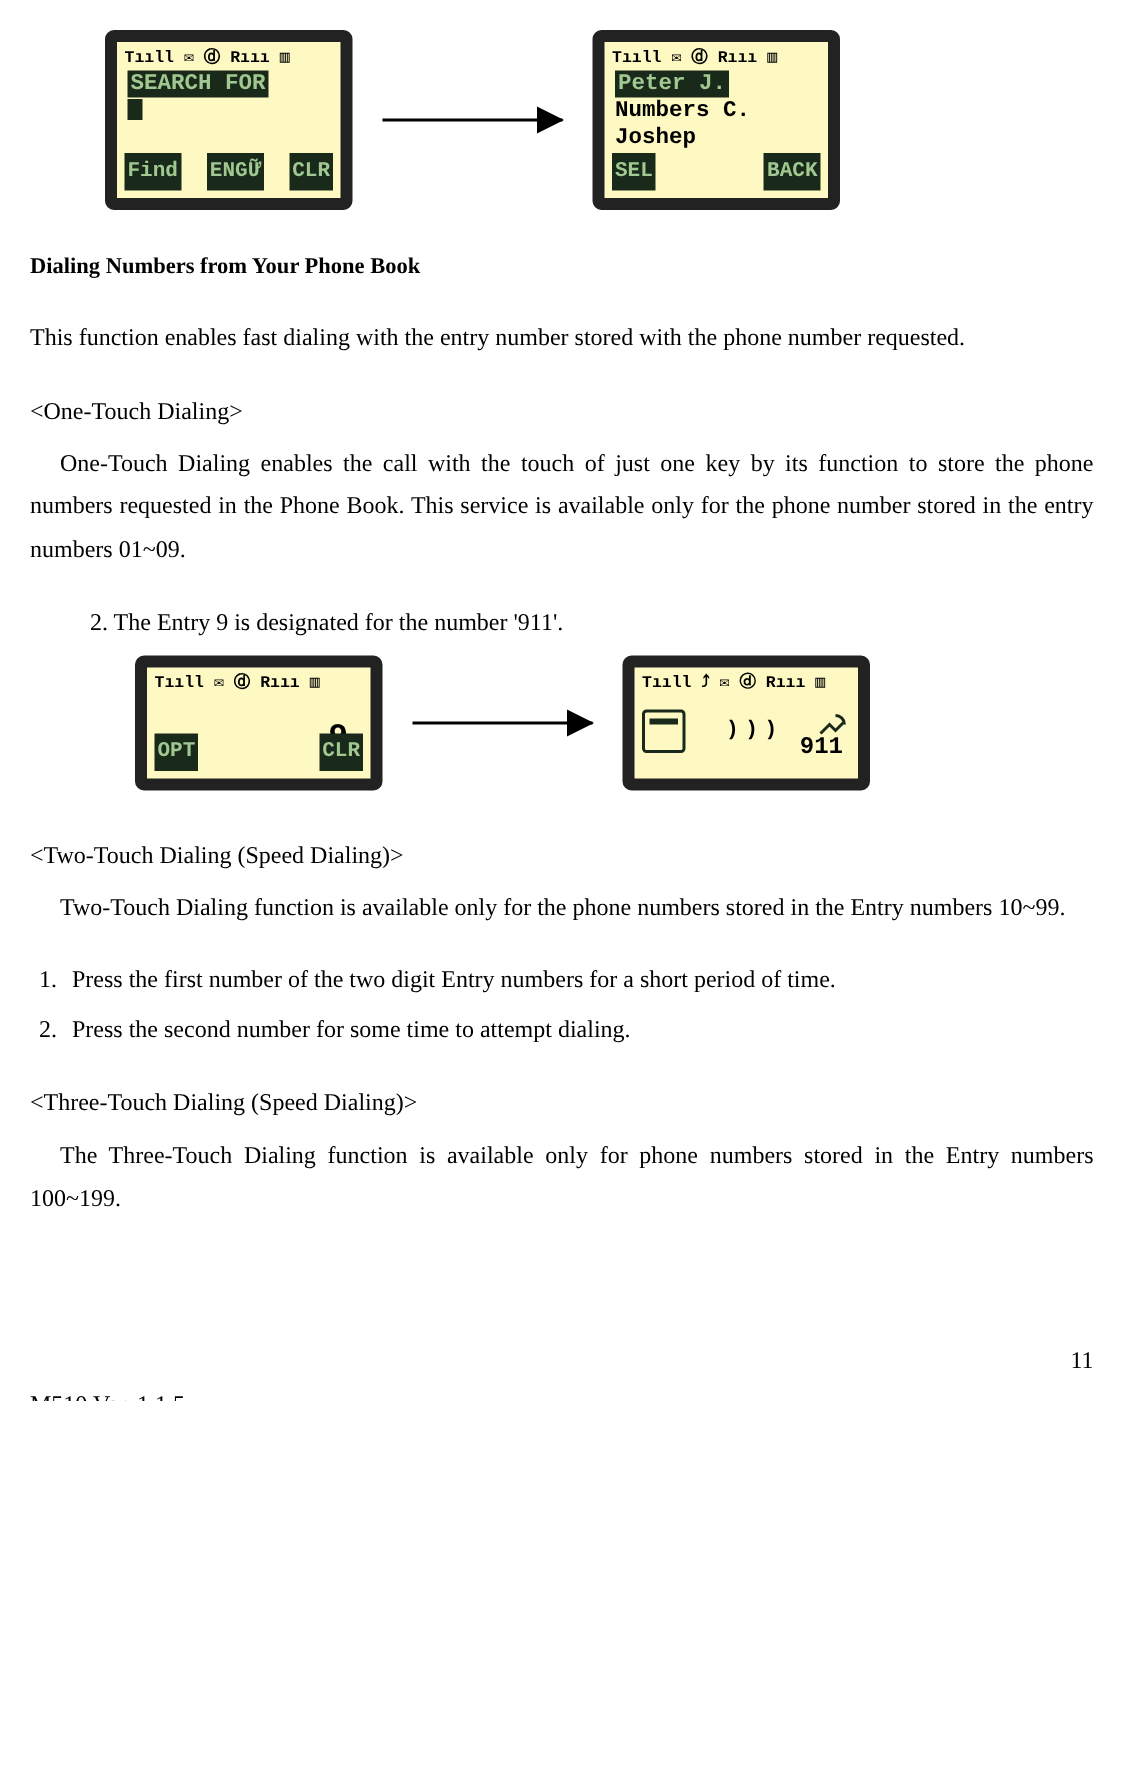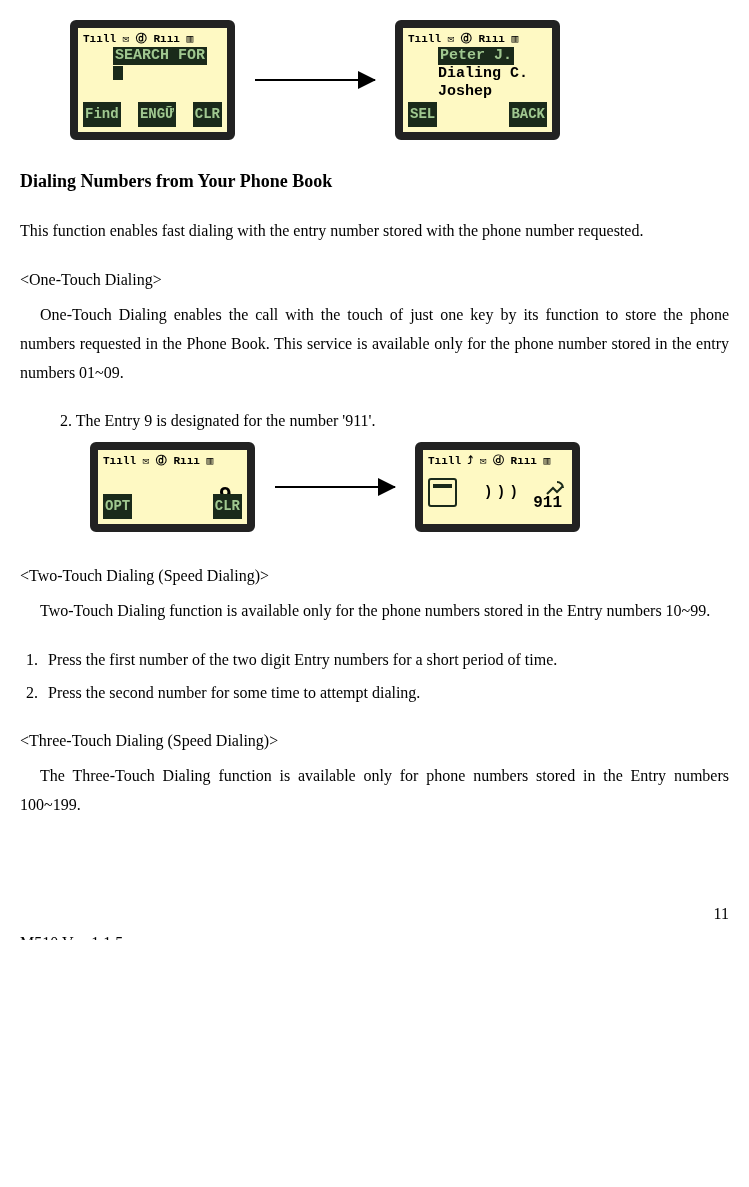--- a/index.html
+++ b/index.html
@@ -37,21 +37,20 @@
     display: flex;
     justify-content: space-between;
     font-size: 11px;
     height: 14px;
     align-items: center;
   }
   .lcd .line {
     height: 18px;
     line-height: 18px;
     padding-left: 2px;
-    margin-left: 28px;
   }
   .lcd .inverse {
     background: #1a2a1a;
     color: #a0c890;
     padding: 0 2px;
     display: inline-block;
   }
   .lcd .bottom-row {
     position: absolute;
     bottom: 5px;
@@ -98,21 +97,21 @@
   .arrow-right::after {
     content: "";
     position: absolute;
     right: -1px;
     top: -8px;
     border-left: 18px solid #000;
     border-top: 9px solid transparent;
     border-bottom: 9px solid transparent;
   }
   h2.section {
-    font-size: 18px;
+    font-size: 15px;
     font-weight: bold;
     margin: 10px 0 20px 0;
   }
   p.body {
     text-align: justify;
     margin: 0 0 20px 0;
   }
   .sub { margin:0 0 6px 0;}
   .indent { text-indent: 20px; }
   .steps-row {
@@ -151,21 +150,21 @@
       <span class="inverse">ENGỮ</span>
       <span class="bright inverse">CLR</span>
     </div>
   </div>
 
   <div class="arrow-right"></div>
 
   <div class="lcd lcd-tall">
     <div class="status-row">Tııll   ✉ ⓓ Rııı ▥</div>
     <div class="line"><span class="inverse">Peter J.</span></div>
-    <div class="line">Dialing C.</div>
+    <div class="line">Numbers C.</div>
     <div class="line">Joshep</div>
     <div class="bottom-row">
       <span class="bleft inverse">SEL</span>
       <span class="bright inverse">BACK</span>
     </div>
   </div>
 </div>
 
 <h2 class="section">Dialing Numbers from Your Phone Book</h2>
 

